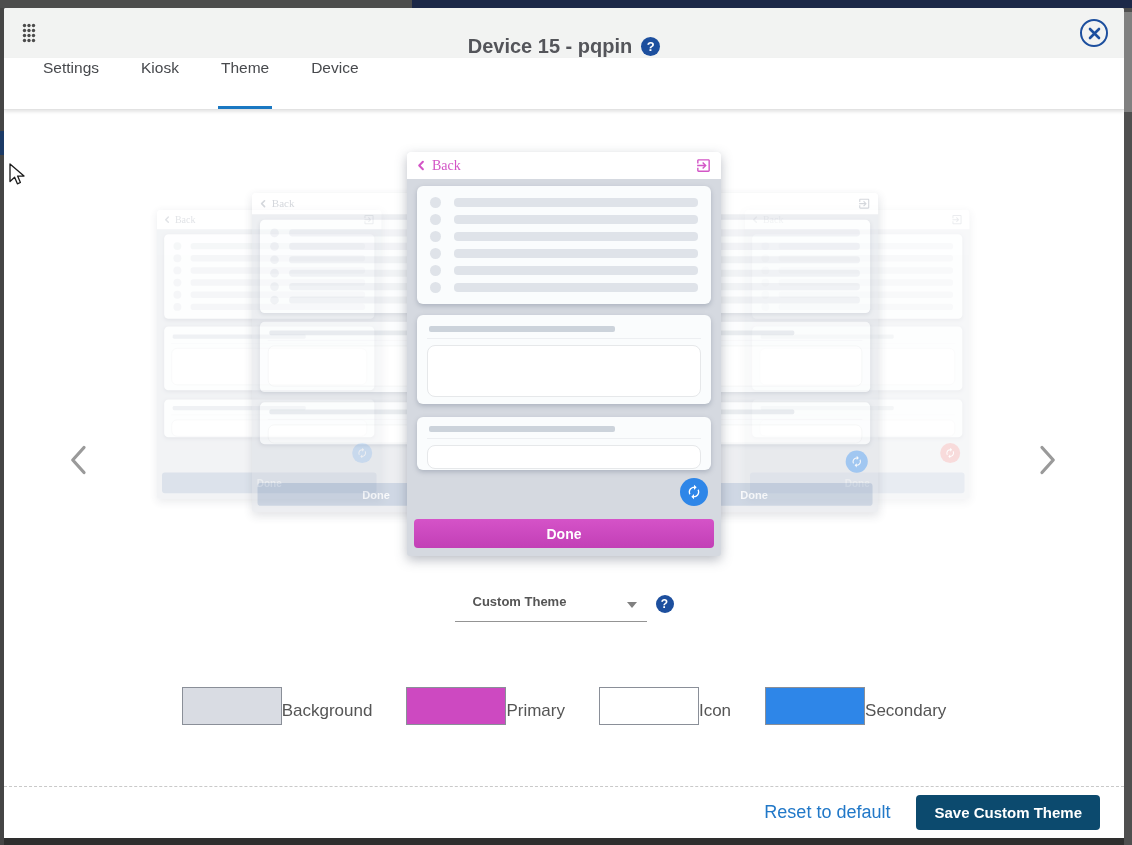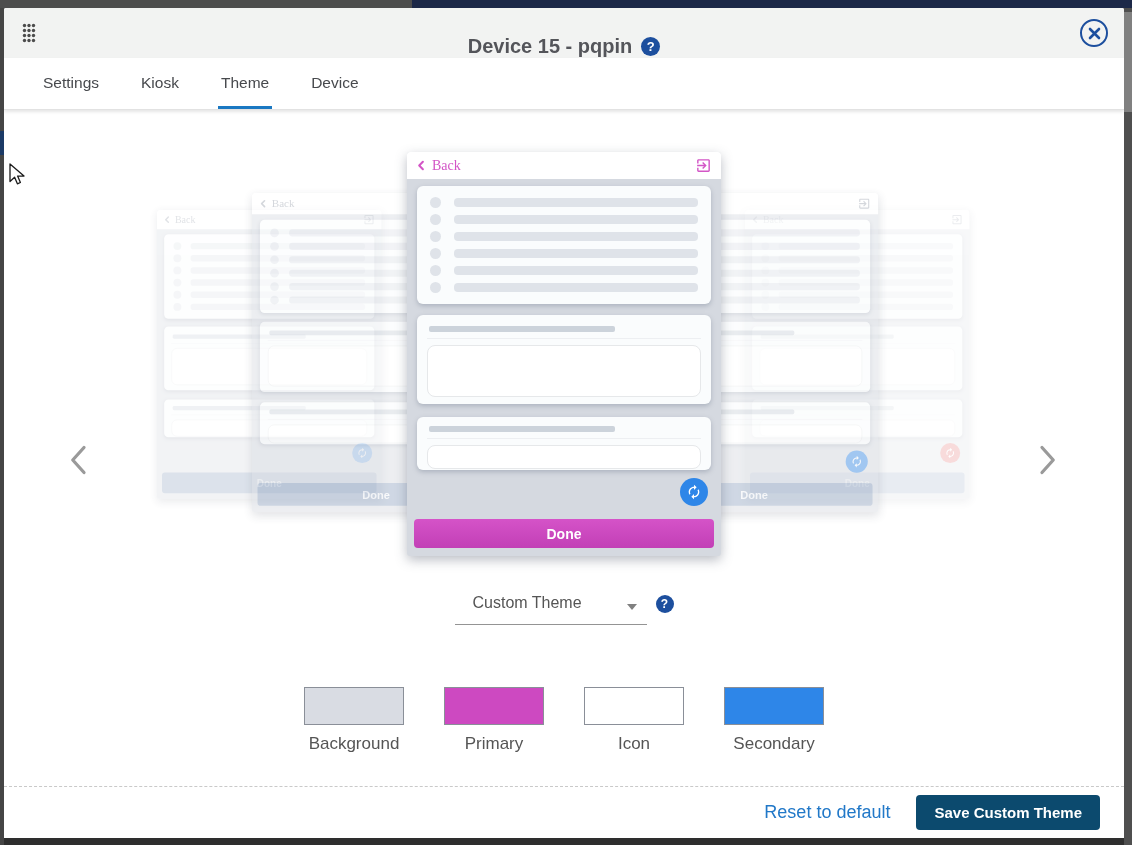--- a/index.html
+++ b/index.html
@@ -23,21 +23,21 @@
   .drag-handle { position:absolute; left:18px; top:15px; cursor:grab; }
   .modal-title { font-size:20px; font-weight:700; color:#54555a; display:flex; align-items:center; gap:9px; }
   .help-badge { width:19px; height:19px; border-radius:50%; background:#1d4f9e; color:#fff; font-size:13px; font-weight:700;
                 display:flex; align-items:center; justify-content:center; }
   .close-btn { position:absolute; right:16px; top:11px; width:28px; height:28px; border-radius:50%;
                border:2px solid #1d4f9e; background:transparent; display:flex; align-items:center; justify-content:center; cursor:pointer; }
 
   
   .tab-bar { height:52px; background:#fff; display:flex; align-items:flex-end; gap:36px; padding:0 0 0 36px;
              border-bottom:1px solid #e2e2e2; box-shadow:0 2px 3px rgba(0,0,0,.10); position:relative; z-index:8; }
-  .tab { font-size:15.5px; color:#47494d; padding:16px 3px 14px; cursor:pointer; border-bottom:3px solid transparent; }
+  .tab { font-size:15.5px; color:#47494d; padding:16px 3px 29px; cursor:pointer; border-bottom:3px solid transparent; }
   .tab.active { border-bottom-color:#1a78c2; }
 
   
   .content { position:relative; height:676px; background:#fff; }
 
   .carousel { position:absolute; top:0; left:0; right:0; height:470px; }
   .nav-arrow { position:absolute; top:330px; width:36px; height:40px; background:none; border:none; cursor:pointer; z-index:6; }
   .nav-arrow svg { display:block; }
   .nav-prev { left:60px; }
   .nav-next { right:56px; }
@@ -77,28 +77,28 @@
   .pv-refresh.red { background:#e05252; }
   .pv-done { position:absolute; left:7px; right:7px; top:340px; height:29px; border-radius:4px;
              background:linear-gradient(#d553c8,#c23fb6); color:#fff; font-size:14px; font-weight:700;
              display:flex; align-items:center; justify-content:center; }
   .pv-muted .pv-done { background:#8ea2bf; color:#f4f6fa; }
 
   
   .select-row { position:absolute; top:482px; left:0; right:0; display:flex; justify-content:center; align-items:flex-start; gap:9px; }
   .select-box { width:192px; display:flex; align-items:center; justify-content:space-between;
                 padding:2px 10px 12px 18px; border-bottom:1px solid #949494; cursor:pointer; }
-  .select-value { font-size:16px; color:#555; }
+  .select-value { font-size:13px; color:#555;font-weight:bold; }
   .caret-down { width:0; height:0; border-left:5px solid transparent; border-right:5px solid transparent;
                 border-top:6px solid #808080; margin-top:7px; }
   .select-row .help-badge { margin-top:3px; width:18px; height:18px; font-size:12px; cursor:pointer; }
 
   
   .swatch-row { position:absolute; top:577px; left:0; right:0; display:flex; justify-content:center; gap:34px; }
-  .swatch-cell { display:flex; flex-direction:column; align-items:center; min-width:106px; }
+  .swatch-cell { display:flex; flex-direction:row; align-items:center; min-width:106px; }
   .swatch-color { width:100px; height:38px; border:1px solid #8a8f98; cursor:pointer; }
   .swatch-label { margin-top:9px; font-size:17px; color:#555; }
 
   
   .modal-footer { height:52px; border-top:1px dashed #c9c9c9; display:flex; align-items:center; justify-content:flex-end;
                   gap:26px; padding-right:24px; background:#fff; }
   .reset-link { font-size:18px; color:#2178c8; background:none; border:none; cursor:pointer; }
   .save-btn { height:35px; padding:0 18px; border:none; border-radius:4px; background:#0c4a6e; color:#fff;
               font-size:15px; font-weight:700; cursor:pointer; }
 

